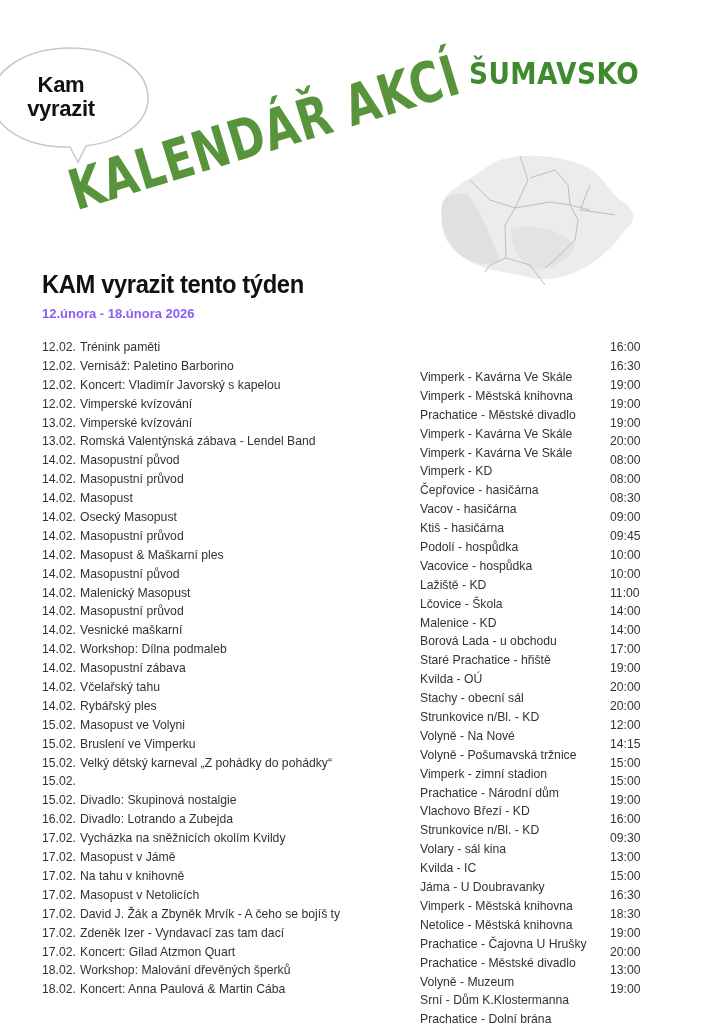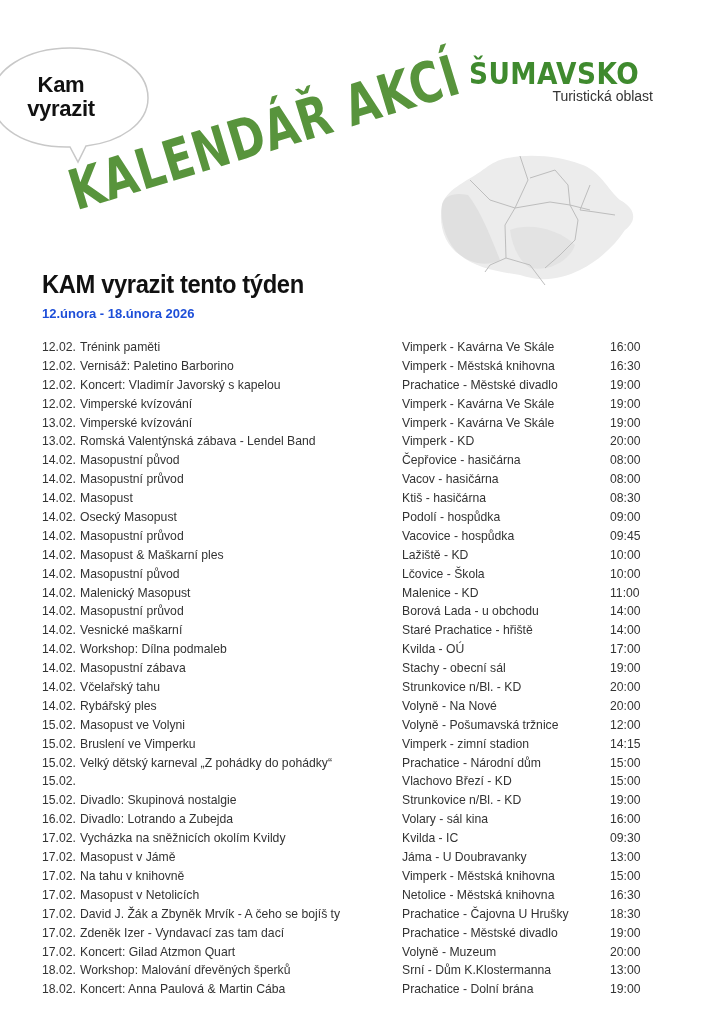--- a/index.html
+++ b/index.html
@@ -35,46 +35,45 @@
     white-space: nowrap; opacity: 0.92;
   }
   .map { position: absolute; left: 430px; top: 150px; }
   .heading {
     position: absolute; left: 42px; top: 270px;
     font-size: 25px; font-weight: bold; color: #111; letter-spacing: -0.4px;
     transform: scaleX(0.95); transform-origin: left center;
   }
   .daterange {
     position: absolute; left: 42px; top: 306px;
-    font-size: 13px; font-weight: bold; color: #1d4ed8;
+    font-size: 13px; font-weight: bold; color: #8b5cf6;
   }
   .events { position: absolute; left: 42px; top: 339px; width: 640px; text-align: center; }
   .row { height: 18.9px; position: relative; font-size: 12.2px; color: #333; white-space: nowrap; }
   .row span { position: absolute; top: 1px; }
   .c-date { left: 0; }
   .c-title { left: 38px; }
-  .c-place { left: 360px; }
+  .c-place { left: 378px; margin-top: 30px; }
   .c-time { left: 568px; }
 </style>
 </head>
 <body>
 
 <div class="bubble">
   <svg width="170" height="125" viewBox="0 0 170 125">
     <path d="M 84 4 C 130 4, 162 26, 162 54 C 162 80, 134 98, 100 102 L 92 118 L 84 103 C 40 104, 6 84, 6 54 C 6 26, 40 4, 84 4 Z" fill="#ffffff" stroke="#c8c8c8" stroke-width="1.5"></path>
   </svg>
   <div class="bubble-text">
     <div>Kam</div>
     <div>vyrazit</div>
   </div>
 </div>
 
 <div class="logo">
   <div class="logo-main">ŠUMAVSKO</div>
-  <div class="logo-sub">Turistická oblast</div>
 </div>
 
 <div class="map">
   <svg width="210" height="135" viewBox="0 0 210 135">
     <path d="M 70 10 C 95 2, 130 6, 150 14 C 170 20, 178 40, 190 50 C 205 58, 208 70, 195 80 C 185 95, 170 110, 150 120 C 130 130, 110 132, 90 125 C 70 122, 45 118, 30 105 C 15 95, 8 75, 12 55 C 16 40, 35 32, 50 22 C 58 16, 64 12, 70 10 Z" fill="#ececec"></path>
     <path d="M 12 55 C 14 45, 25 42, 38 45 C 50 60, 60 85, 70 110 C 55 118, 35 112, 25 100 C 15 88, 10 70, 12 55 Z" fill="#e0e0e0"></path>
     <path d="M 80 80 C 100 72, 130 80, 145 95 C 140 110, 120 122, 100 118 C 88 110, 82 95, 80 80 Z" fill="#e3e3e3"></path>
     <g fill="none" stroke="#bdbdbd" stroke-width="1">
       <path d="M 90 6 L 98 30 L 85 58 L 75 75 L 76 108 L 100 115 L 115 135"></path>
       <path d="M 40 30 L 60 50 L 85 58 L 120 52 L 140 55 L 160 60"></path>

